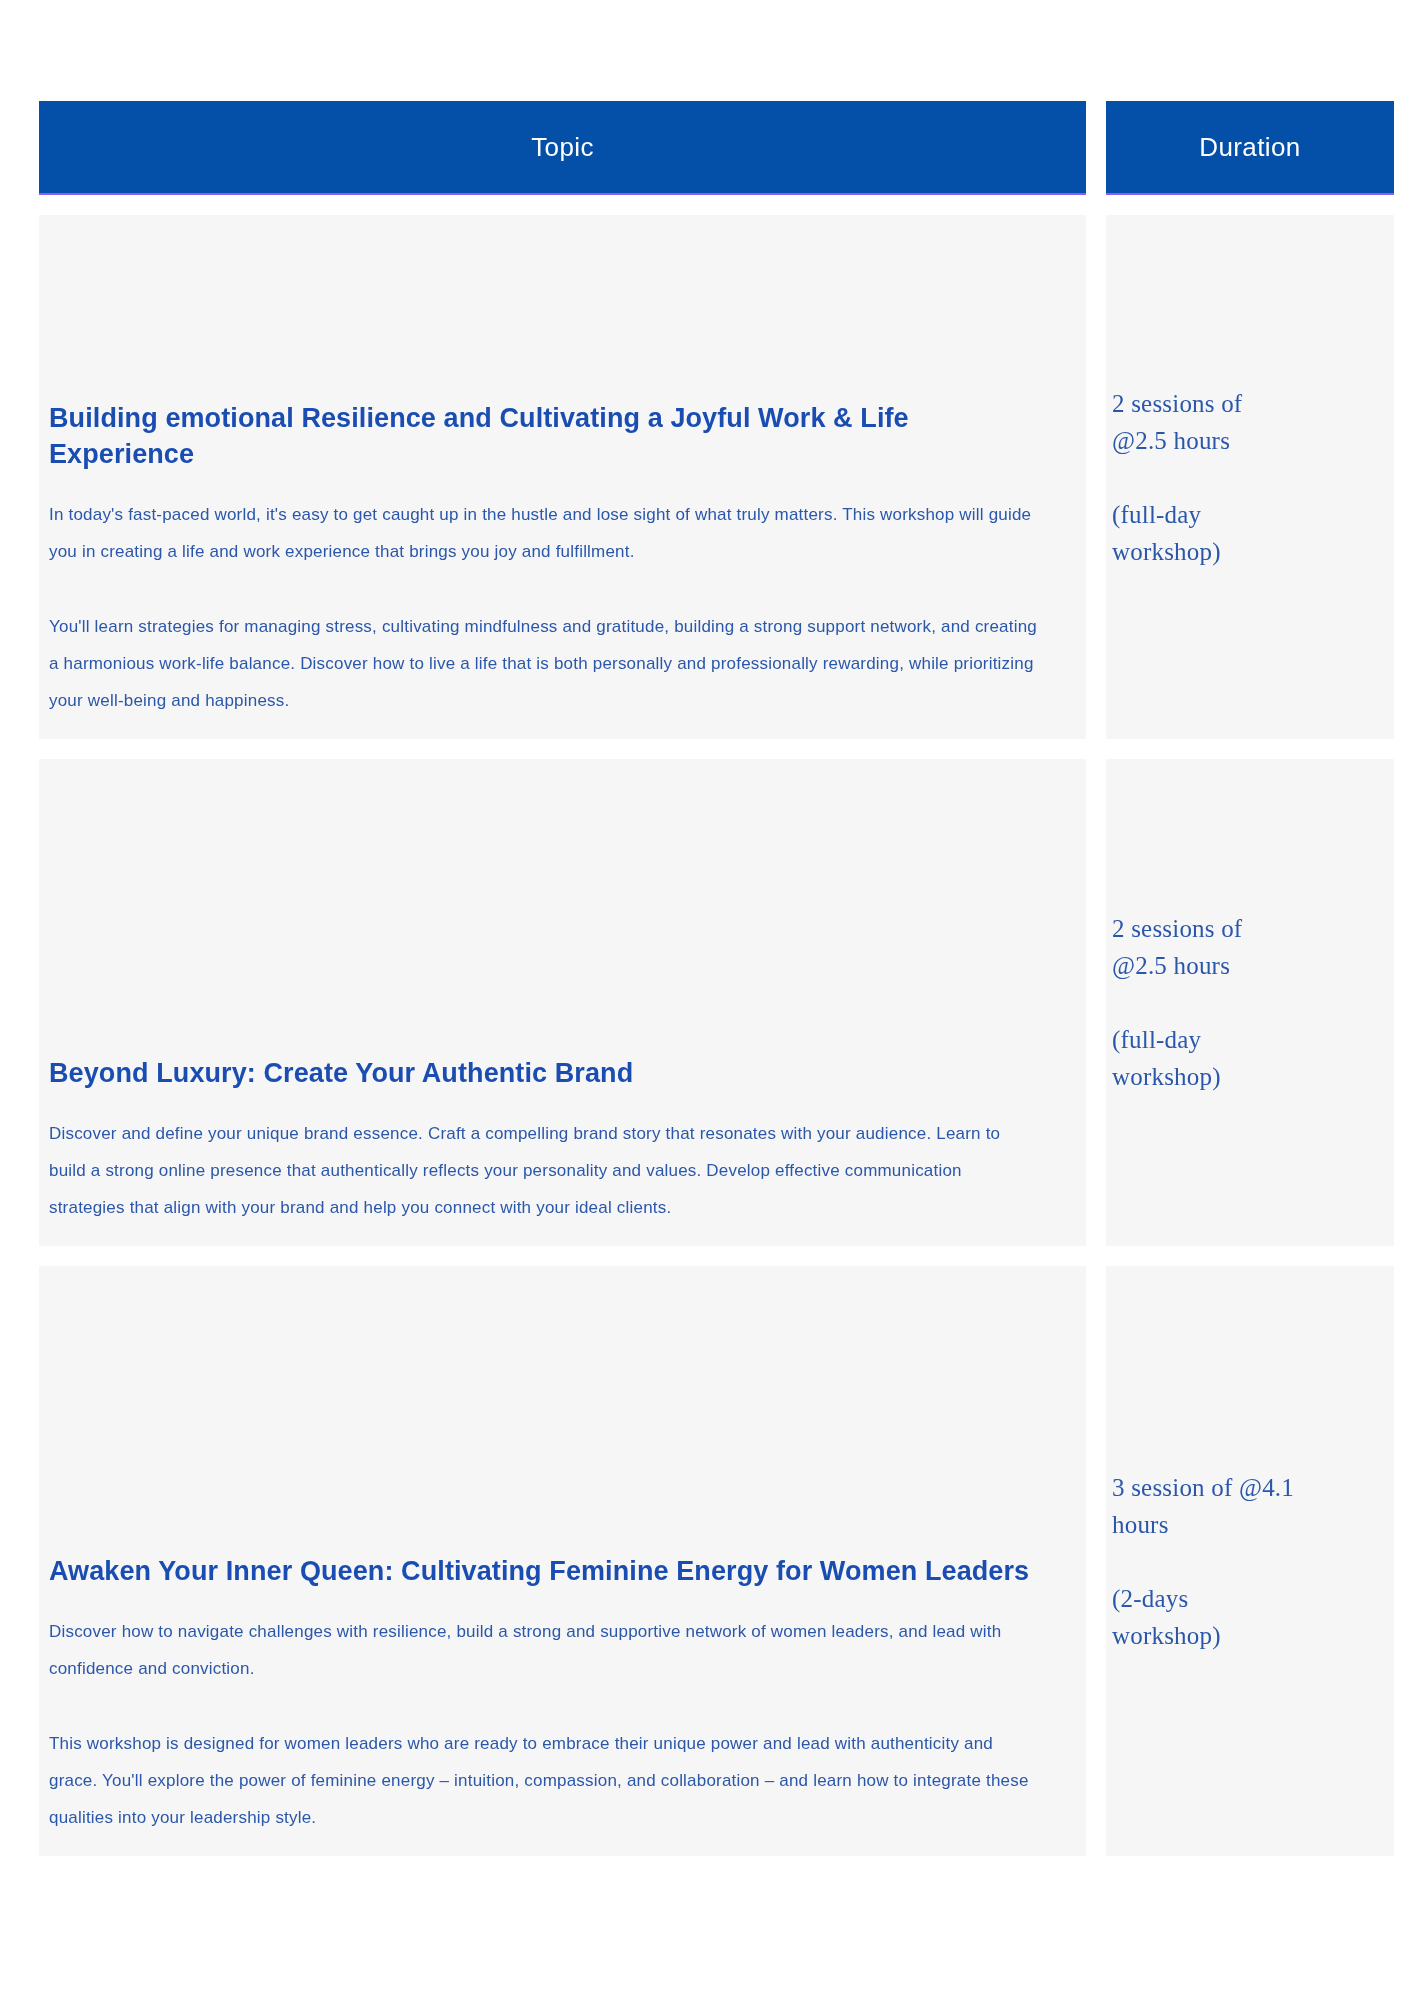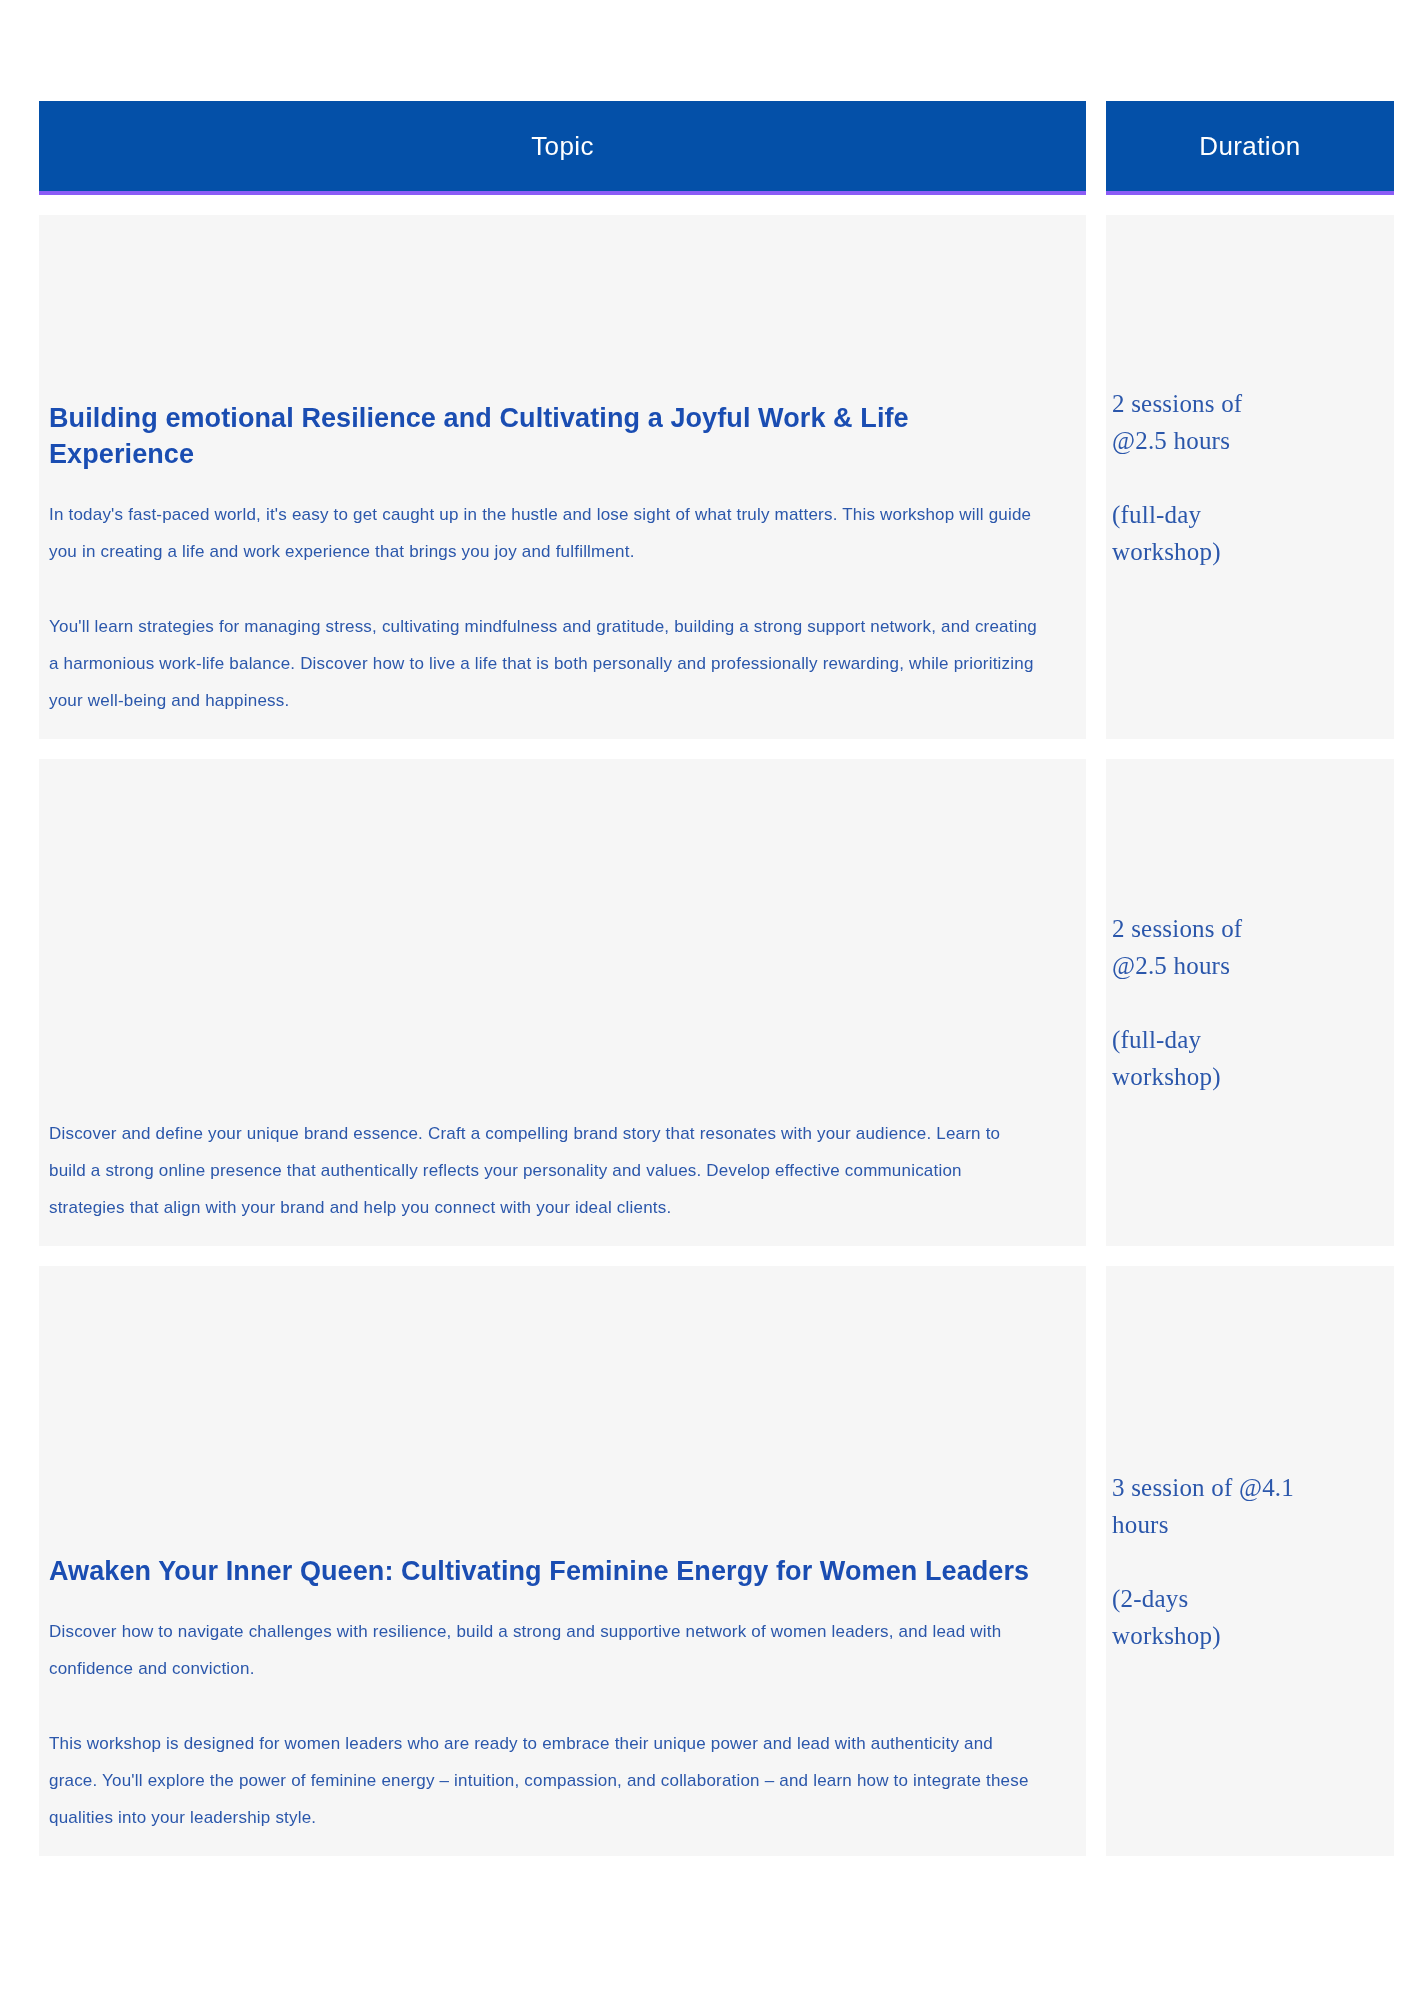--- a/index.html
+++ b/index.html
@@ -23,21 +23,21 @@
     grid-template-columns:1047px 288px;
     grid-template-rows:94px 524px 487px 590px;
     gap:20px;
   }
   .cell{background:var(--row-bg);}
   .head{
     background:var(--header-bg);
     color:var(--header-text);
     display:flex;align-items:center;justify-content:center;
     font-size:26px;letter-spacing:0.4px;
-    border-bottom:4px solid #8b5cf6;
+    border-bottom:2px solid #8b5cf6;
   }
   .topic-cell{
     display:flex;flex-direction:column;justify-content:flex-end;
     padding:20px 48px 20px 10px;
   }
   .row-title{
     color:var(--title-text);
     font-weight:bold;
     font-size:27px;line-height:36px;
     letter-spacing:0.1px;
@@ -83,20 +83,21 @@
     </div>
   </div>
   <div class="cell dur-cell">
     <div class="dur-inner">
       <p>2 sessions of @2.5 hours</p>
       <p>(full-day workshop)</p>
     </div>
   </div>
 
   <div class="cell topic-cell">
+    <h3 class="row-title">Beyond Luxury: Create Your Authentic Brand</h3>
     <div class="row-body">
       <p>Discover and define your unique brand essence. Craft a compelling brand story that resonates with your audience. Learn to build a strong online presence that authentically reflects your personality and values. Develop effective communication strategies that align with your brand and help you connect with your ideal clients.</p>
     </div>
   </div>
   <div class="cell dur-cell">
     <div class="dur-inner">
       <p>2 sessions of @2.5 hours</p>
       <p>(full-day workshop)</p>
     </div>
   </div>

